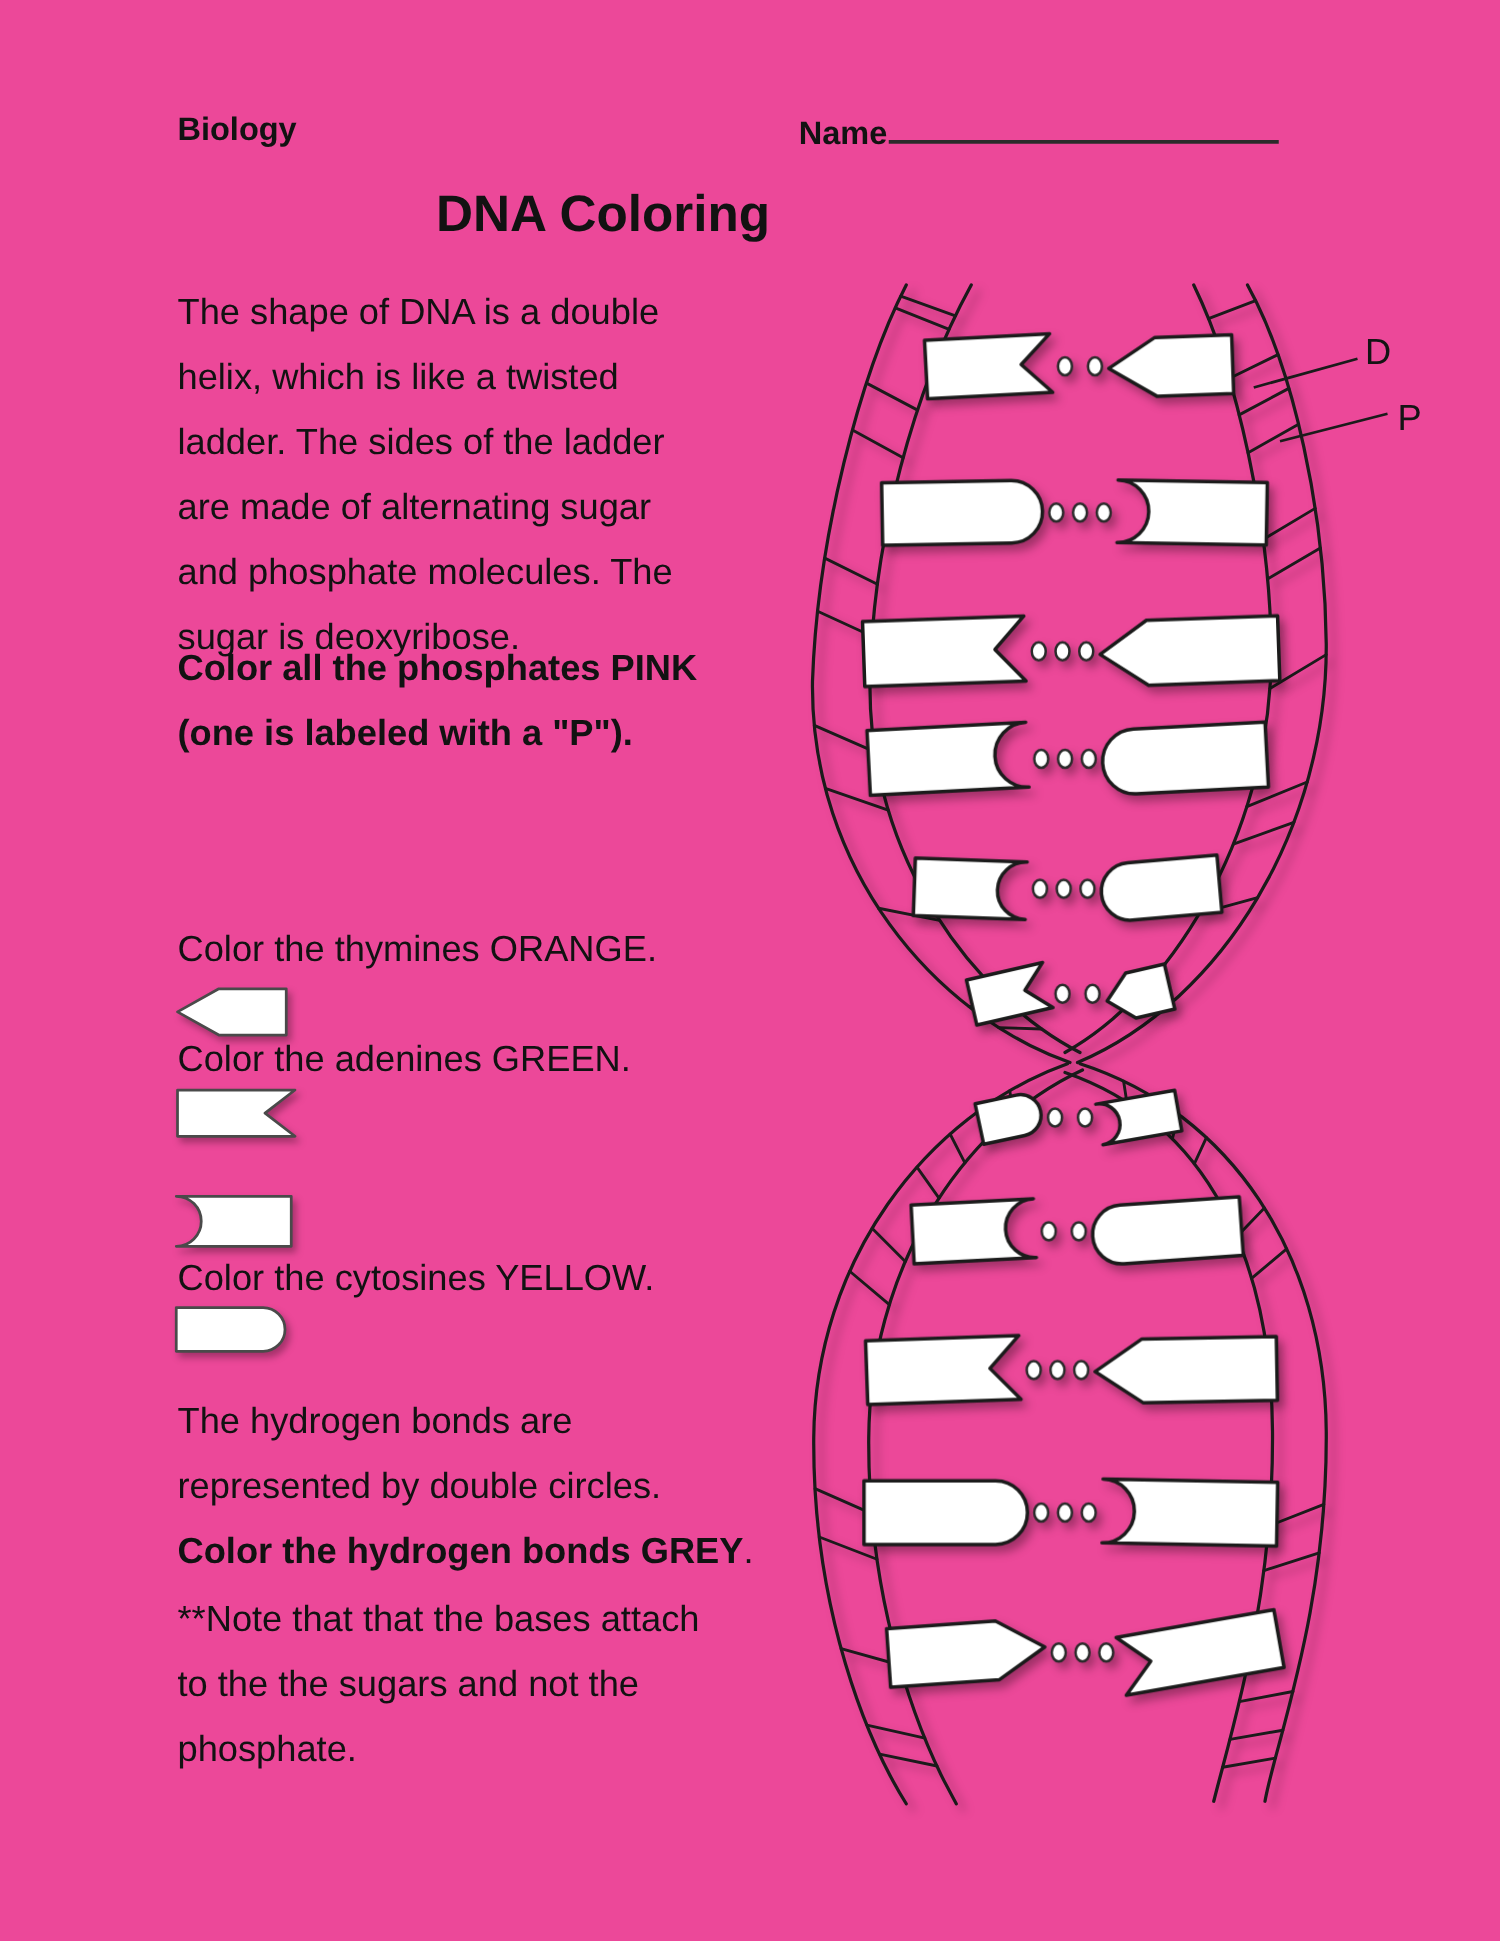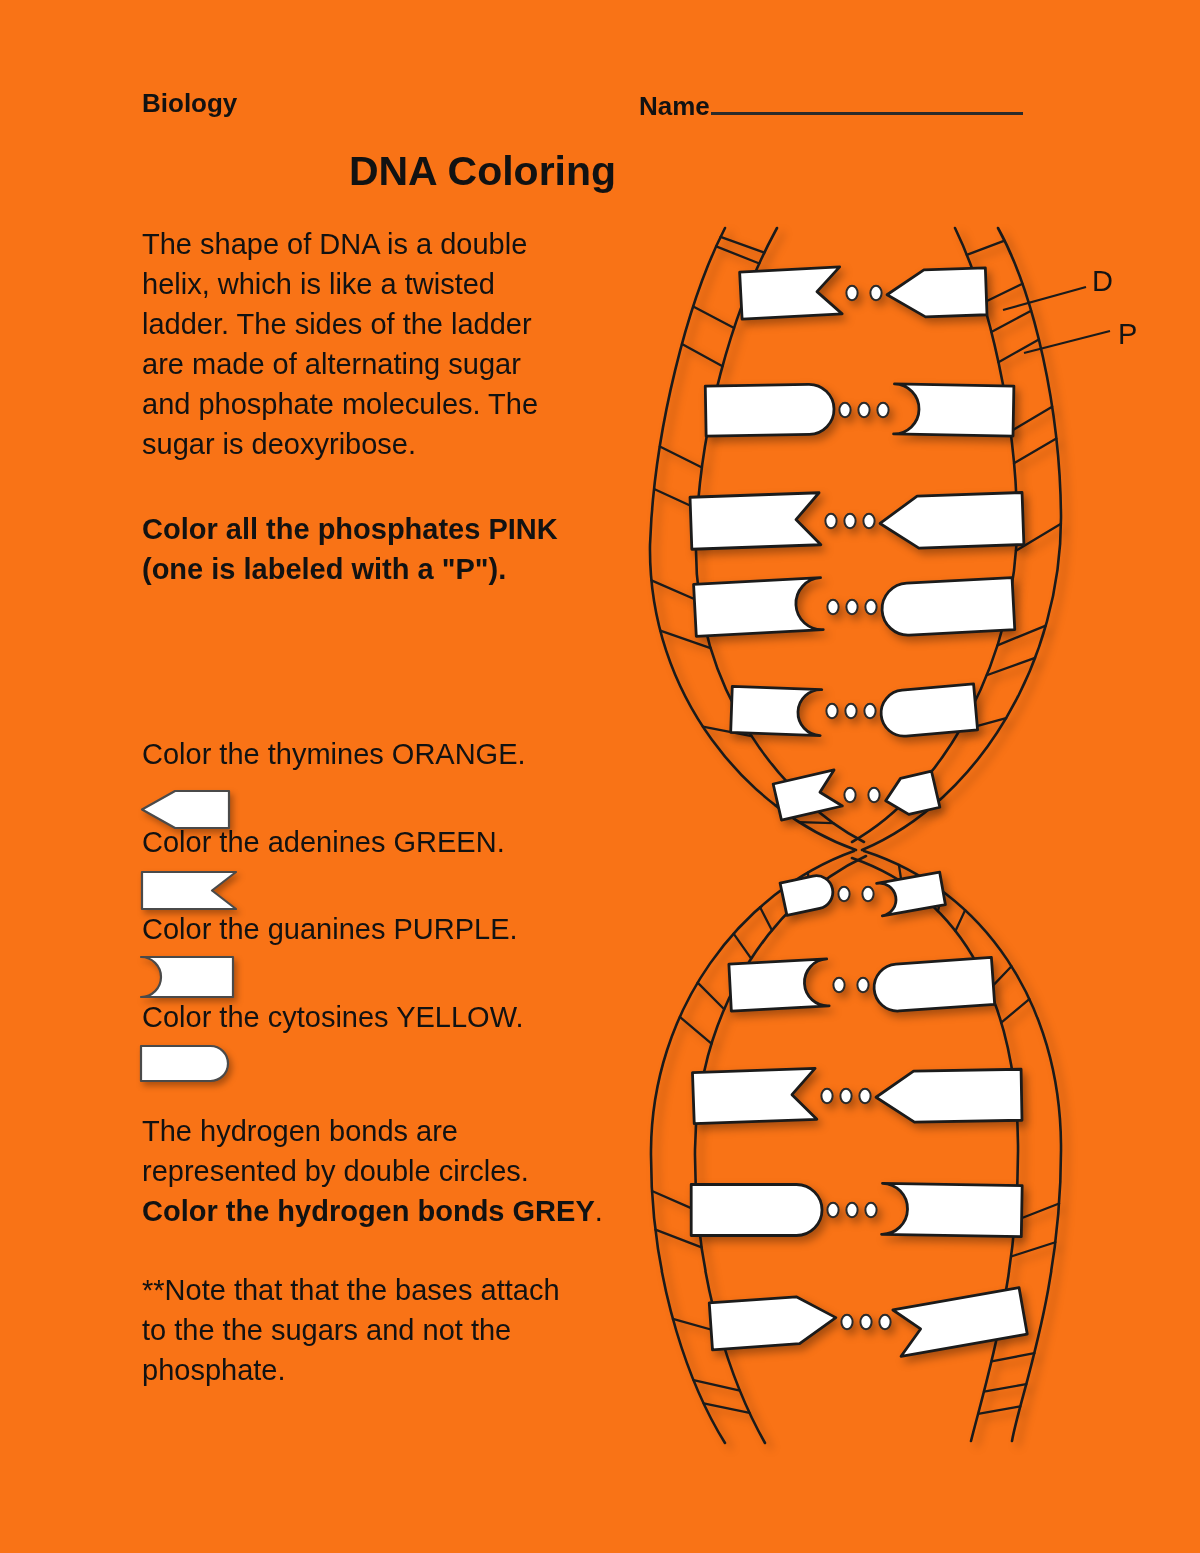--- a/index.html
+++ b/index.html
@@ -1,27 +1,27 @@
 <!DOCTYPE html>
 <html><head>
 <meta charset="utf-8">
 <style>
   html,body{margin:0;padding:0;}
   body{
     width:1200px;height:1553px;background:#ffffff;
     font-family:"Liberation Sans",sans-serif;color:#121212;
     position:relative;overflow:hidden;
   }
-  .page{position:absolute;inset:0;background:#f97316;}
+  .page{position:absolute;inset:0;background:#ec4899;}
   .hdr-left{position:absolute;left:142px;top:88px;font-size:26px;font-weight:700;}
   .hdr-right{position:absolute;left:639px;top:88px;font-size:26px;font-weight:700;white-space:nowrap;}
   .name-blank{display:inline-block;width:312px;height:24px;border-bottom:3px solid #2b2b2b;margin-left:1px;}
   .title{position:absolute;left:0;top:148px;width:965px;text-align:center;
          font-size:41px;font-weight:700;letter-spacing:0;}
-  .para{position:absolute;left:142px;width:565px;font-size:29px;line-height:40px;
+  .para{position:absolute;left:142px;width:565px;font-size:29px;line-height:52px;
         white-space:pre-line;}
   .bold{font-weight:700;}
   #p-intro{top:224px;}
   #p-phosphates{top:509px;}
   #p-deoxyriboses{top:624px;}
   #p-thymines{top:734px;}
   #p-adenines{top:822px;}
   #p-guanines{top:909px;}
   #p-cytosines{top:997px;}
   #p-hydrogen{top:1111px;}
@@ -51,21 +51,20 @@
 sugar is deoxyribose.</div>
 
   <div class="para bold" id="p-phosphates">Color all the phosphates PINK
 (one is labeled with a "P").</div>
 
 
   <div class="para" id="p-thymines">Color the thymines ORANGE.</div>
 
   <div class="para" id="p-adenines">Color the adenines GREEN.</div>
 
-  <div class="para" id="p-guanines">Color the guanines PURPLE.</div>
 
   <div class="para" id="p-cytosines">Color the cytosines YELLOW.</div>
 
   <div class="para" id="p-hydrogen"><span>The hydrogen bonds are
 represented by double circles.
 </span><span class="bold">Color the hydrogen bonds GREY</span><span>.</span></div>
 
   <div class="para" id="p-note">**Note that that the bases attach
 to the the sugars and not the
 phosphate.</div>

